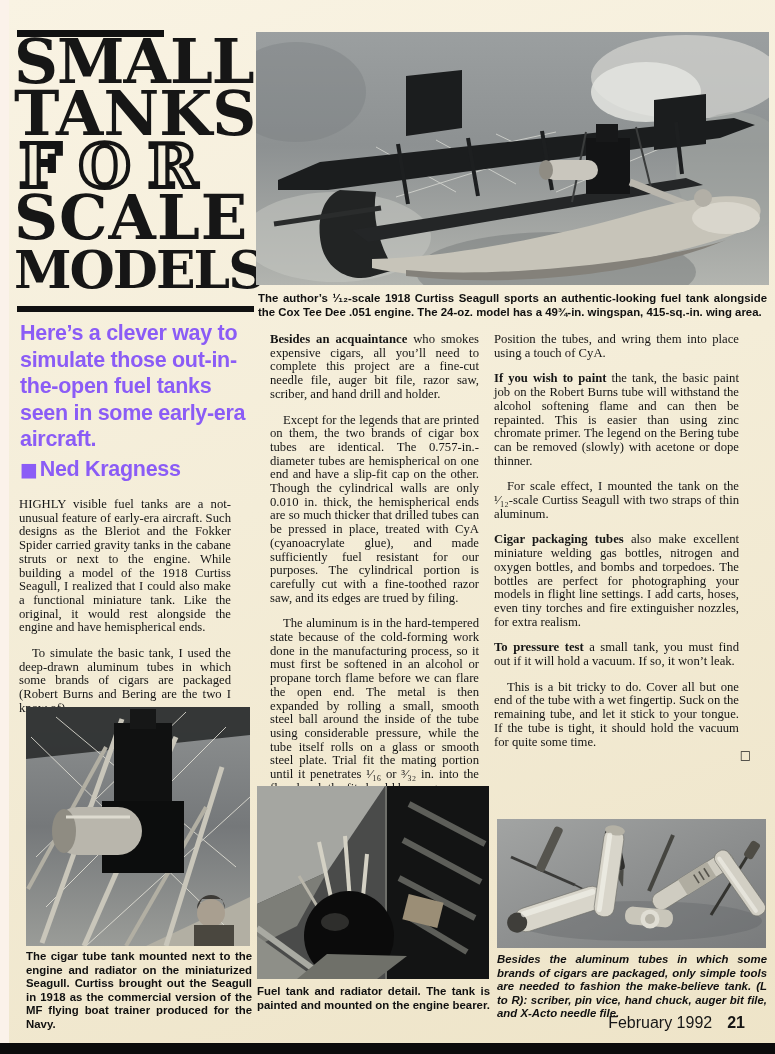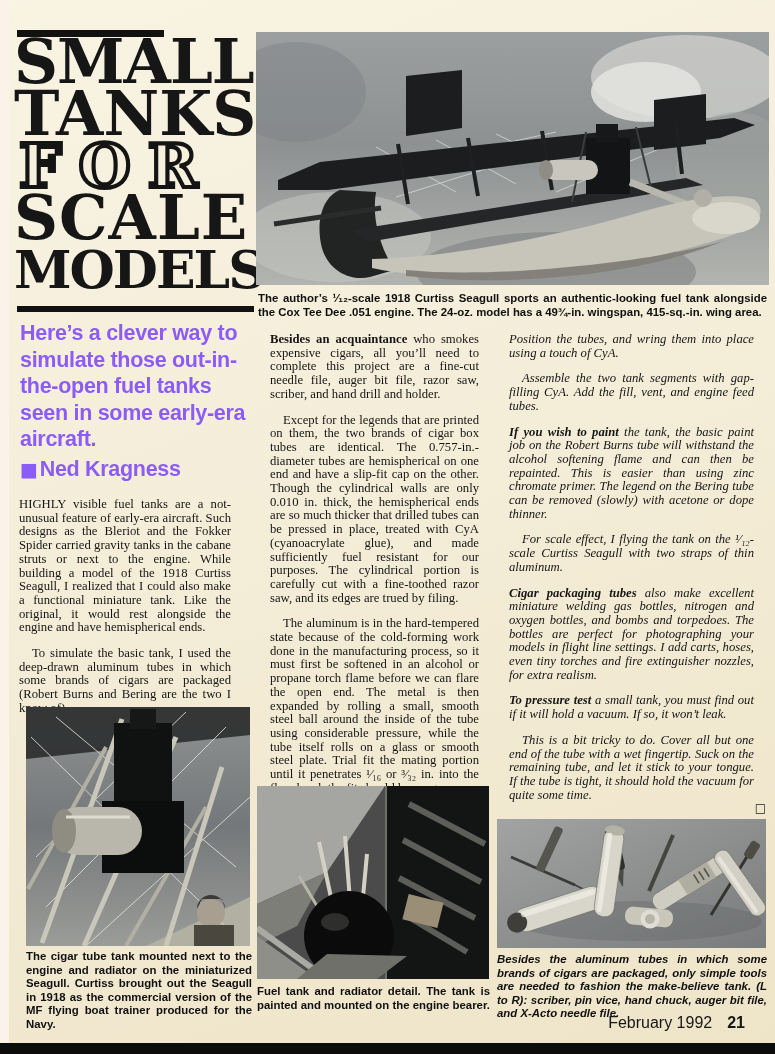--- a/index.html
+++ b/index.html
@@ -28,21 +28,21 @@
   .byline-row{margin-top:3px;display:flex;align-items:center;}
   .byline-bullet{font-family:"DejaVu Sans",sans-serif;font-size:19px;margin-right:2px;}
   
   .col{font-size:12.7px;line-height:13.7px;text-align:justify;color:#151515;}
   .col p{margin:12px;}
   .col p.ind{text-indent:13px;}
   .col p.sect{margin-top:11px;}
   .col b{font-weight:bold;}
   .col1{left:7px;top:486px;width:236px;}
   .col2{left:258px;top:321px;width:233px;}
-  .col3{left:497px;top:321px;width:269px;font-style:italic;}
+  .col3{left:482px;top:321px;width:269px;}
   .endmark-row{text-align:right;margin-top:-12px;font-family:"DejaVu Sans",sans-serif;font-size:12px;color:#222;}
   
   .photo{background:#888;overflow:hidden;}
   .photo svg{display:block;width:100%;height:100%;}
   .hero{left:256px;top:32px;width:513px;height:253px;}
   .photo-left{left:26px;top:707px;width:224px;height:239px;}
   .photo-mid{left:257px;top:786px;width:232px;height:193px;}
   .photo-right{left:497px;top:819px;width:269px;height:129px;}
   
   .cap{font-family:"Liberation Sans",sans-serif;font-weight:bold;font-size:11.4px;
@@ -147,23 +147,22 @@
 
 <div class="abs col col2">
   <p><b>Besides an acquaintance</b><span> who smokes expensive cigars, all you’ll need to complete this project are a fine-cut needle file, auger bit file, razor saw, scriber, and hand drill and holder.</span></p>
   <p class="ind"><b></b><span>Except for the legends that are printed on them, the two brands of cigar box tubes are identical. The 0.757-in.-diameter tubes are hemispherical on one end and have a slip-fit cap on the other. Though the cylindrical walls are only 0.010 in. thick, the hemispherical ends are so much thicker that drilled tubes can be pressed in place, treated with CyA (cyanoacrylate glue), and made sufficiently fuel resistant for our purposes. The cylindrical portion is carefully cut with a fine-toothed razor saw, and its edges are trued by filing.</span></p>
   <p class="ind"><b></b><span>The aluminum is in the hard-tempered state because of the cold-forming work done in the manufacturing process, so it must first be softened in an alcohol or propane torch flame before we can flare the open end. The metal is then expanded by rolling a small, smooth steel ball around the inside of the tube using considerable pressure, while the tube itself rolls on a glass or smooth steel plate. Trial fit the mating portion until it penetrates ¹⁄₁₆ or ³⁄₃₂ in. into the flared end; the fit should be snug.</span></p>
   <p class="ind"><b></b><span>For ³⁄₃₂ aluminum tubes, drill the ends with a #43 drill (0.089 in.), then taper them for a close fit with abrasive cloth.</span></p>
 </div>
 
 <div class="abs col col3">
   <p><b></b><span>Position the tubes, and wring them into place using a touch of CyA.</span></p>
-  <p class="ind"><b></b><span>Assemble the two tank segments with gap-filling CyA. Add the fill, vent, and engine feed tubes.</span></p>
   <p class="sect"><b>If you wish to paint</b><span> the tank, the basic paint job on the Robert Burns tube will withstand the alcohol softening flame and can then be repainted. This is easier than using zinc chromate primer. The legend on the Bering tube can be removed (slowly) with acetone or dope thinner.</span></p>
-  <p class="ind"><b></b><span>For scale effect, I flying the tank on the ¹⁄₁₂-scale Curtiss Seagull with two straps of thin aluminum.</span></p>
+  <p class="ind"><b></b><span>For scale effect, I mounted the tank on the ¹⁄₁₂-scale Curtiss Seagull with two straps of thin aluminum.</span></p>
   <p class="sect"><b>Cigar packaging tubes</b><span> also make excellent miniature welding gas bottles, nitrogen and oxygen bottles, and bombs and torpedoes. The bottles are perfect for photographing your models in flight line settings. I add carts, hoses, even tiny torches and fire extinguisher nozzles, for extra realism.</span></p>
   <p class="sect"><b>To pressure test</b><span> a small tank, you must find out if it will hold a vacuum. If so, it won’t leak.</span></p>
   <p class="ind"><b></b><span>This is a bit tricky to do. Cover all but one end of the tube with a wet fingertip. Suck on the remaining tube, and let it stick to your tongue. If the tube is tight, it should hold the vacuum for quite some time.</span></p>
   <div class="endmark-row">□</div>
 </div>
 
 <div class="abs photo photo-left">
   <svg viewBox="0 0 224 239" preserveAspectRatio="none">
     <defs>
       <linearGradient id="eng" x1="0" y1="0" x2="0" y2="1">

